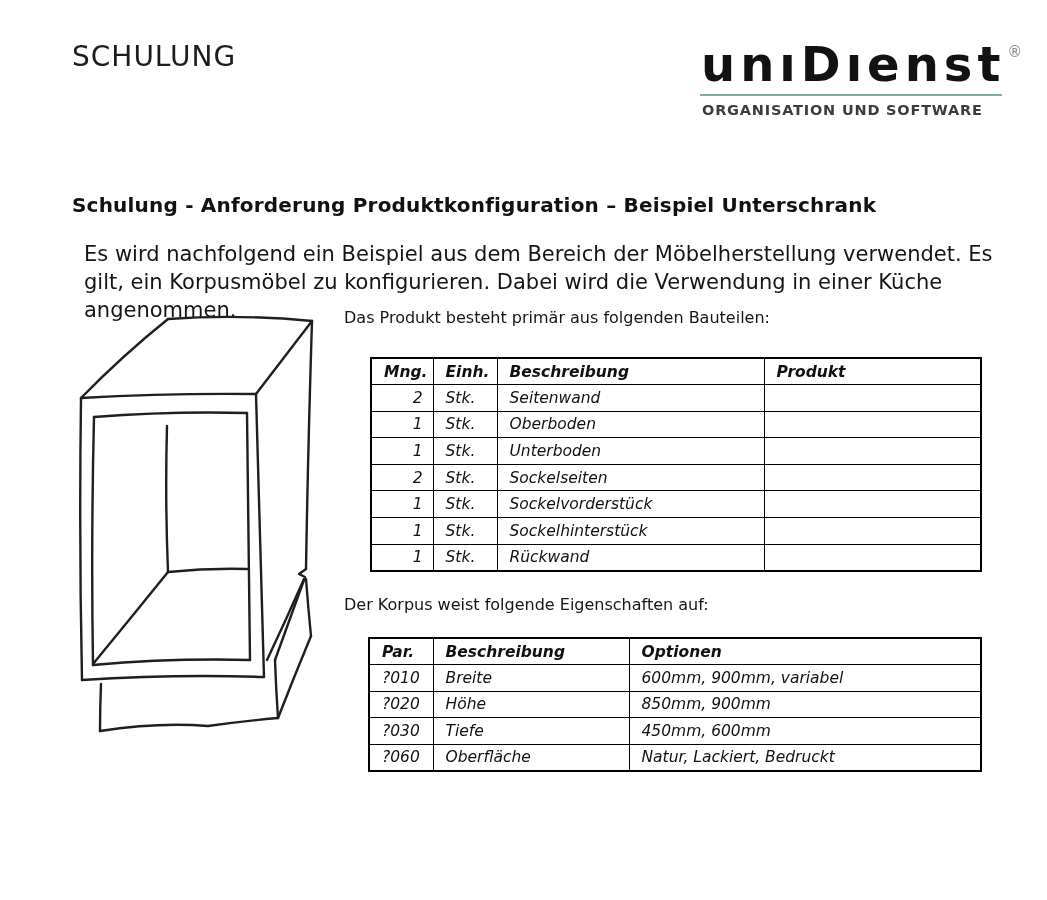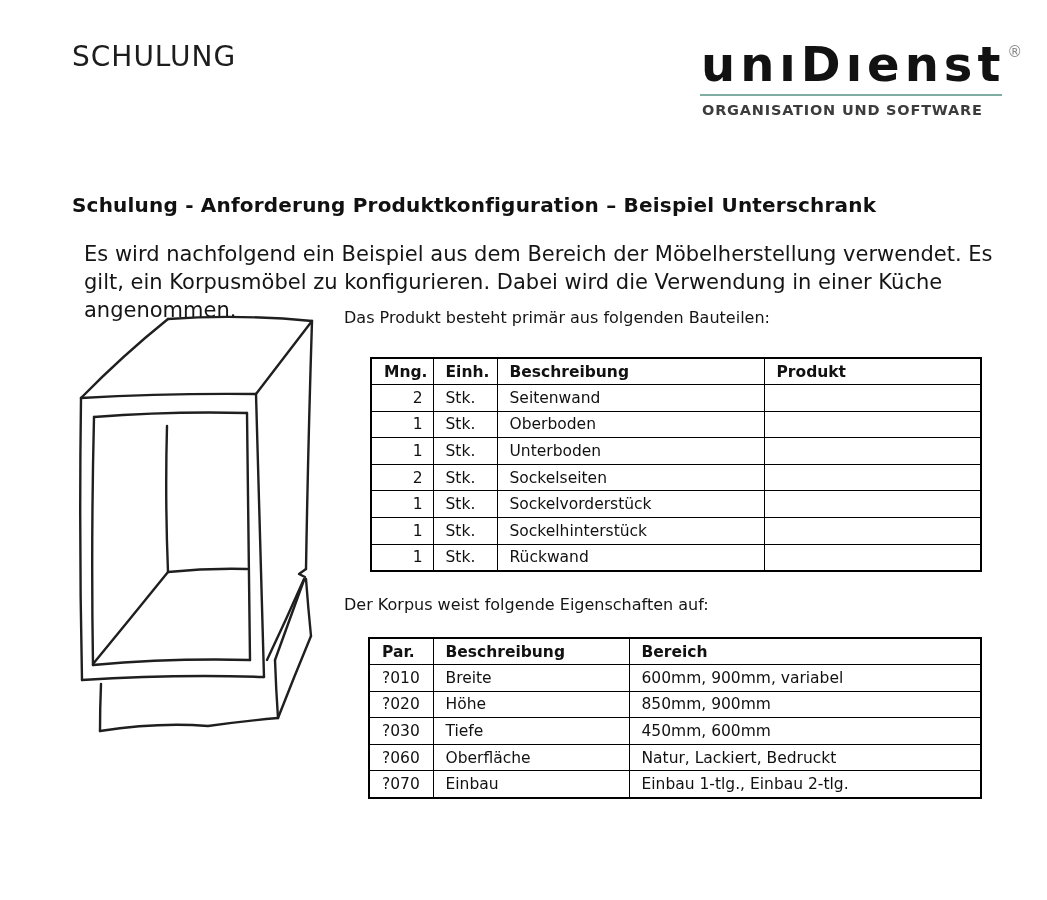--- a/index.html
+++ b/index.html
@@ -24,21 +24,21 @@
   
   .lead { font-size:16px; color:#151515; white-space:nowrap; }
   .lead-parts { left:344px; top:308px; }
   .lead-props { left:344px; top:595px; }
 
   
   table.doc-table { border-collapse:collapse; table-layout:fixed; border:2px solid #000; background:#fff; }
   .doc-table th, .doc-table td {
     border:1px solid #000; font-size:15.5px; color:#111;
     height:26.6px; box-sizing:border-box; padding:0 10px 0 12px;
-    vertical-align:middle; text-align:left; white-space:nowrap; overflow:hidden;
+    vertical-align:middle; text-align:left; white-space:nowrap; overflow:hidden;font-style:italic;
   }
   .doc-table th { font-weight:bold; }
   .parts-table { left:370px; top:357px; width:610px; }
   .parts-table td:nth-child(1) { text-align:right; padding-right:10px; }
   .props-table { left:368px; top:637px; width:612px; }
 
   
   .sketch { left:58px; top:303px; }
   .sketch path { fill:none; stroke:#1f1f1f; stroke-width:2.4; stroke-linecap:round; stroke-linejoin:round; }
 </style>
@@ -154,21 +154,21 @@
 <table class="abs doc-table props-table">
   <colgroup>
     <col style="width:64px">
       <col style="width:196px">
       <col style="width:352px">
   </colgroup>
 <thead>
       <tr>
         <th>Par.</th>
         <th>Beschreibung</th>
-        <th>Bereich</th>
+        <th>Optionen</th>
       </tr>
     </thead>
     <tbody>
       <tr>
         <td>?010</td>
         <td>Breite</td>
         <td>600mm, 900mm, variabel</td>
       </tr>
       <tr>
         <td>?020</td>
@@ -178,19 +178,14 @@
       <tr>
         <td>?030</td>
         <td>Tiefe</td>
         <td>450mm, 600mm</td>
       </tr>
       <tr>
         <td>?060</td>
         <td>Oberfläche</td>
         <td>Natur, Lackiert, Bedruckt</td>
       </tr>
-      <tr>
-        <td>?070</td>
-        <td>Einbau</td>
-        <td>Einbau 1-tlg., Einbau 2-tlg.</td>
-      </tr>
     </tbody>
   </table>
 
 </body></html>

